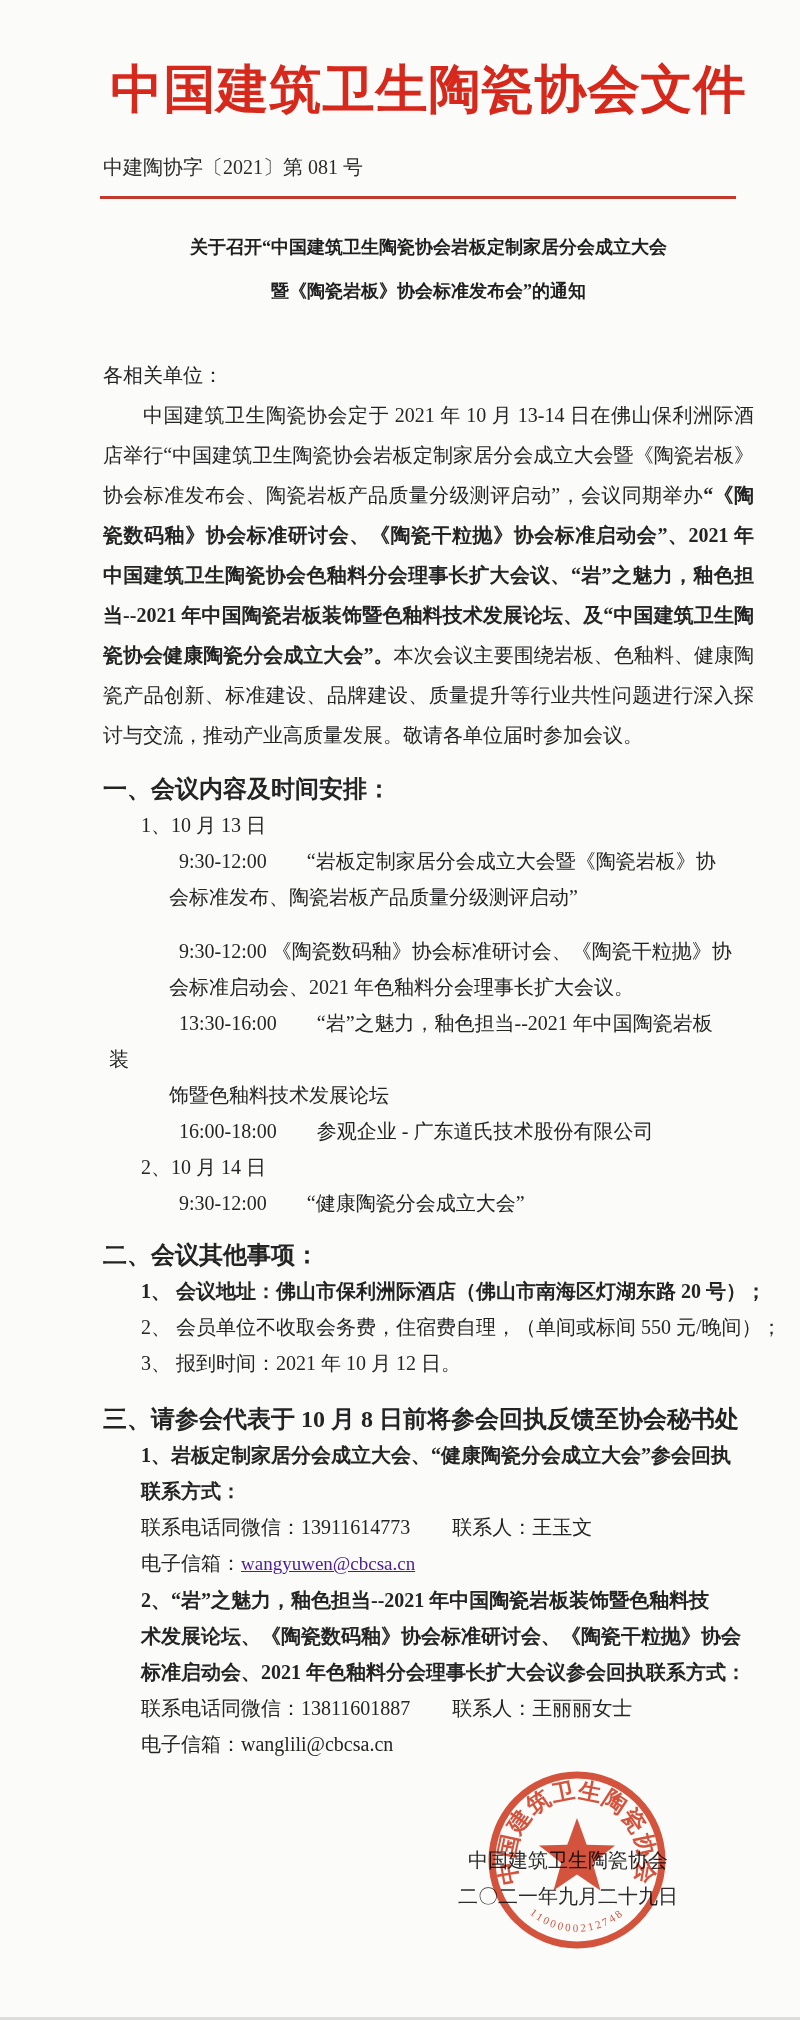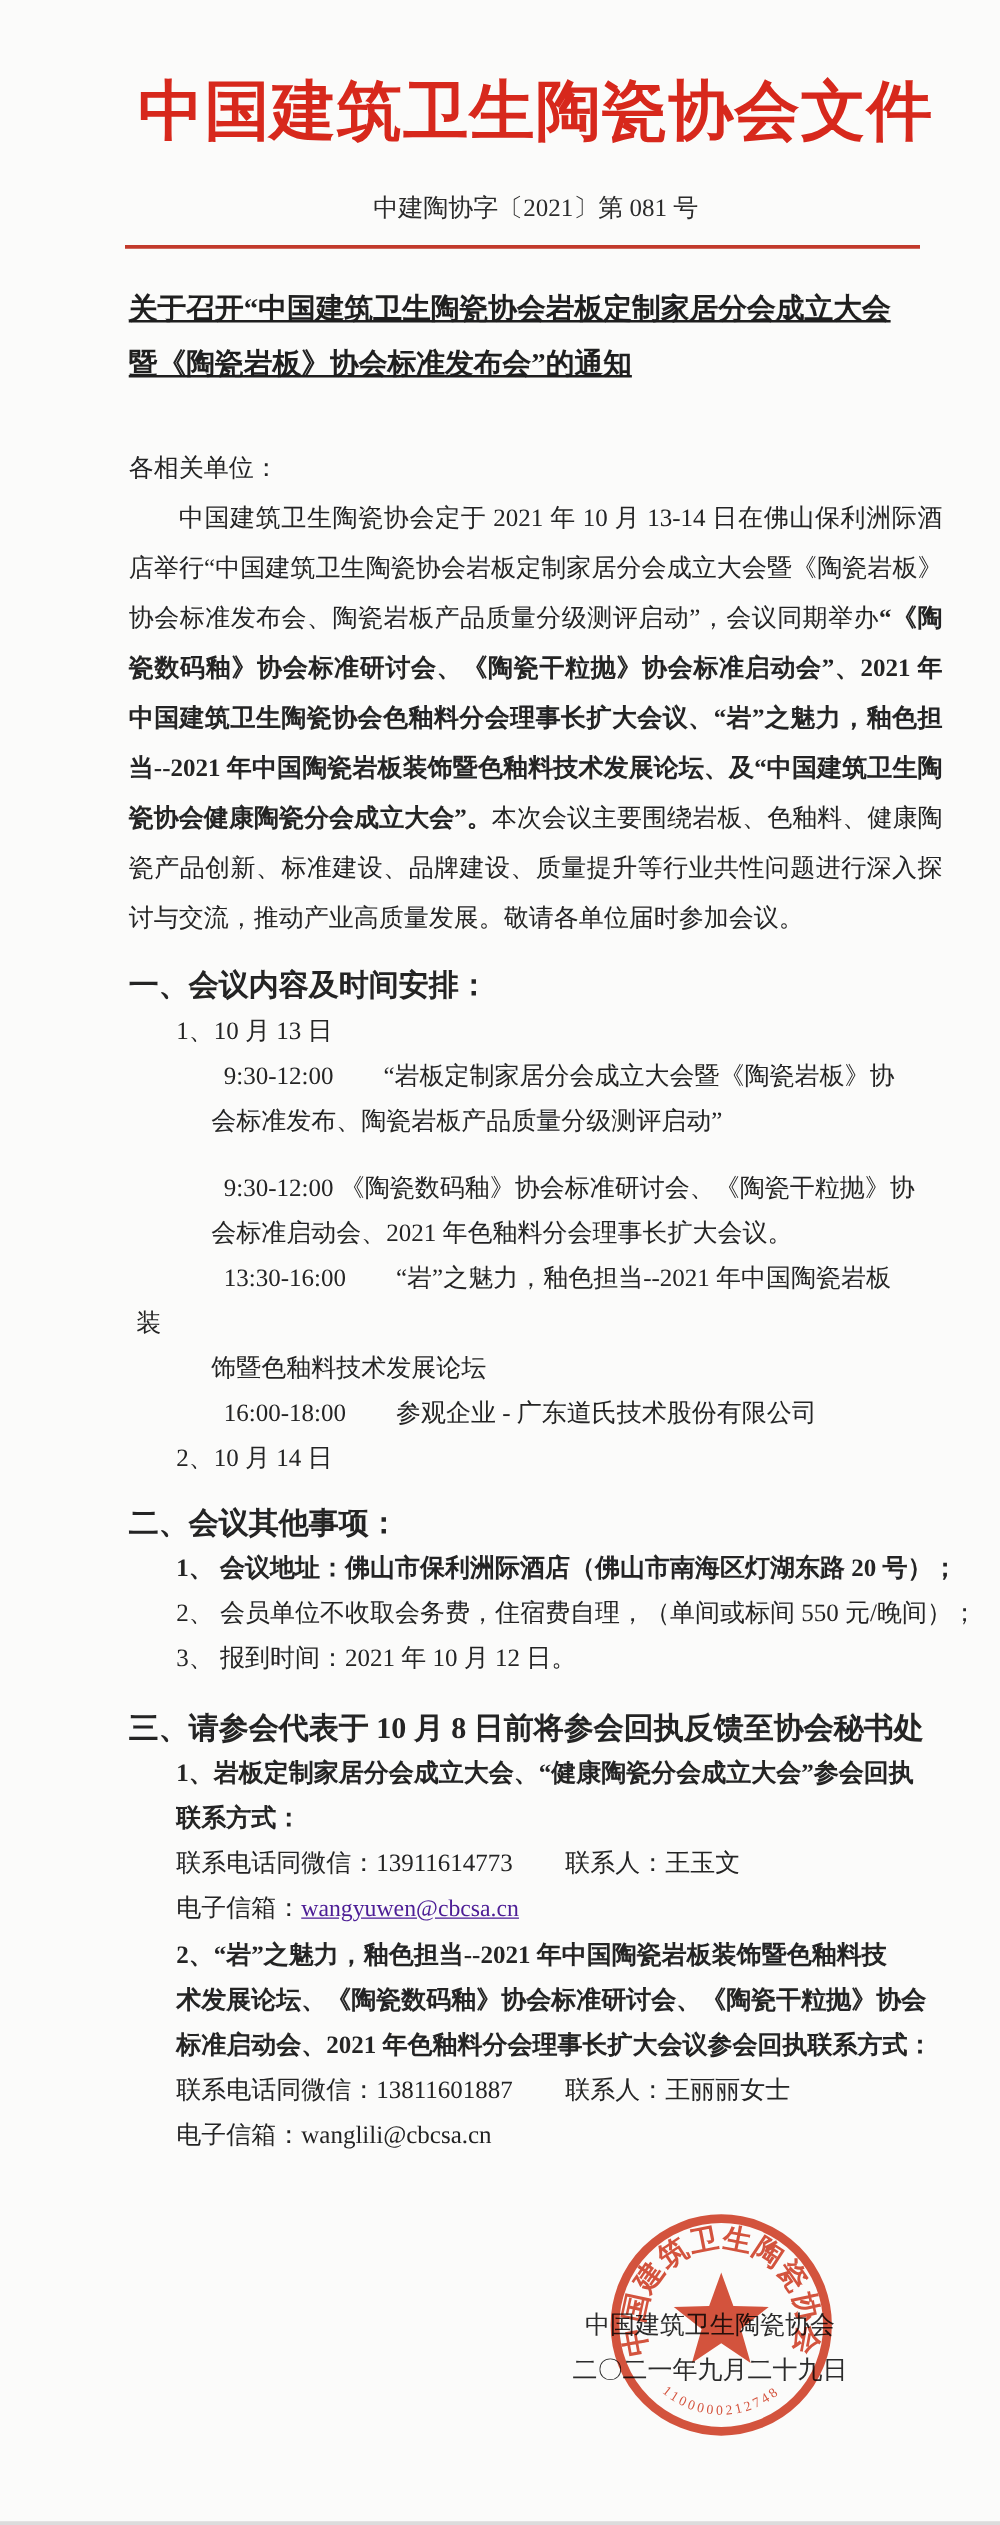--- a/index.html
+++ b/index.html
@@ -20,37 +20,37 @@
     text-align:center;
     font-size:52px;
     font-weight:bold;
     line-height:72px;
     letter-spacing:1px;
     color:#d7281c;
     white-space:nowrap;
   }
   .doc-number{
     margin-top:28px;
-    text-align:center;
+    text-align:left;
     font-size:20px;
     line-height:26px;
     color:#2b2b2b;
   }
   .red-rule{
     height:3px;
     background:#c23a2b;
     margin:16px 18px 0 -3px;
   }
   .doc-title{
     margin-top:26px;
-    font-size:23px;
+    text-align:center;
+    font-size:18px;
     font-weight:bold;
     line-height:44px;
     color:#1f1f1f;
-    text-decoration:underline;
   }
   .salutation{
     margin-top:42px;
     font-size:20px;
     line-height:40px;
   }
   .intro{
     margin:0;
     font-size:20px;
     line-height:40px;
@@ -130,20 +130,21 @@
   <div class="line i1">1、10 月 13 日</div>
   <div class="line i2">9:30-12:00　　“岩板定制家居分会成立大会暨《陶瓷岩板》协</div>
   <div class="line i2c">会标准发布、陶瓷岩板产品质量分级测评启动”</div>
   <div class="line i2 gap-top">9:30-12:00 《陶瓷数码釉》协会标准研讨会、《陶瓷干粒抛》协</div>
   <div class="line i2c">会标准启动会、2021 年色釉料分会理事长扩大会议。</div>
   <div class="line i2">13:30-16:00　　“岩”之魅力，釉色担当--2021 年中国陶瓷岩板</div>
   <div class="line i0">装</div>
   <div class="line i2c">饰暨色釉料技术发展论坛</div>
   <div class="line i2">16:00-18:00　　参观企业 - 广东道氏技术股份有限公司</div>
   <div class="line i1">2、10 月 14 日</div>
+  <div class="line i2">9:30-12:00　　“健康陶瓷分会成立大会”</div>
 
   <div class="sec-heading sec2-heading">二、会议其他事项：</div>
   <div class="line i1 b">1、 会议地址：佛山市保利洲际酒店（佛山市南海区灯湖东路 20 号）；</div>
   <div class="line i1">2、 会员单位不收取会务费，住宿费自理，（单间或标间 550 元/晚间）；</div>
   <div class="line i1">3、 报到时间：2021 年 10 月 12 日。</div>
 
   <div class="sec-heading sec3-heading">三、请参会代表于 10 月 8 日前将参会回执反馈至协会秘书处</div>
 
   <div class="line i1 b">1、岩板定制家居分会成立大会、“健康陶瓷分会成立大会”参会回执</div>
   <div class="line i1 b">联系方式：</div>

